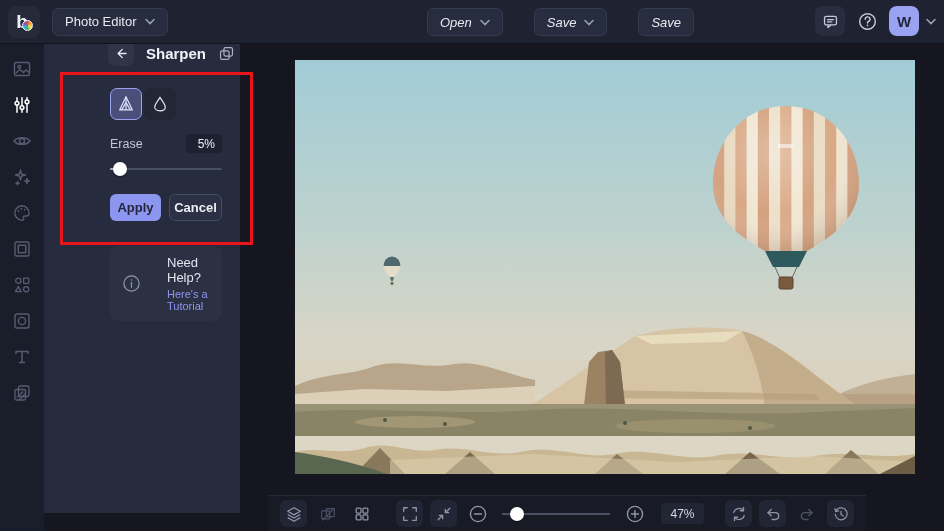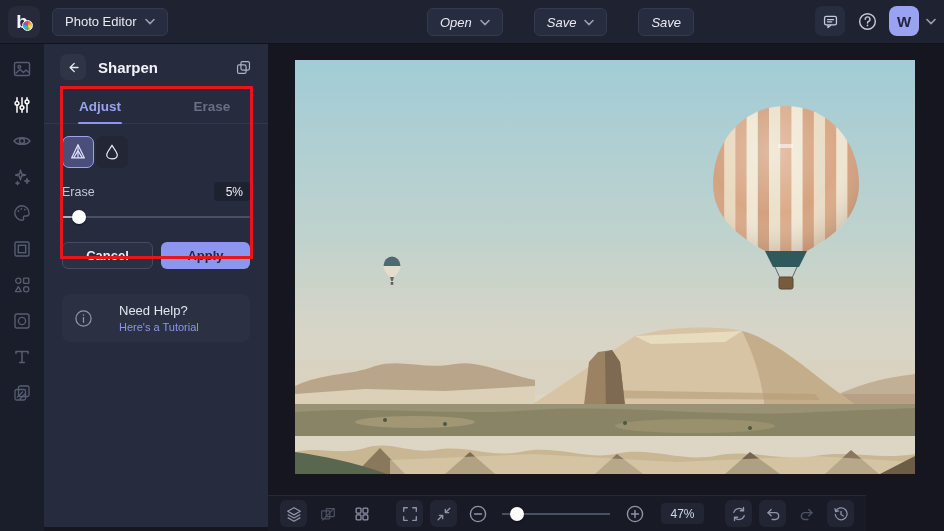--- a/index.html
+++ b/index.html
@@ -33,21 +33,21 @@
   .chev{color:#9aa0b4;}
 
   
   .sidebar{position:absolute;left:0;top:44px;width:44px;height:487px;background:#1a1d2a;
     display:flex;flex-direction:column;align-items:center;padding-top:14px;gap:15px;z-index:15;}
   .rail-item{width:28px;height:21px;display:flex;align-items:center;justify-content:center;
     color:#575c72;cursor:pointer;}
   .rail-item.active{color:#ffffff;}
 
   
-  .panel{position:absolute;left:44px;top:40px;width:224px;height:487px;background:#262b3d;z-index:10;}
+  .panel{position:absolute;left:44px;top:26px;width:196px;height:487px;background:#262b3d;z-index:10;padding-left:48px;}
   .panel-header{display:flex;align-items:center;gap:12px;padding:14px 16px 10px 16px;}
   .back-btn{width:26px;height:26px;border-radius:7px;background:#2f3447;color:#e8eaf2;
     display:flex;align-items:center;justify-content:center;cursor:pointer;flex:0 0 auto;}
   .panel-title{flex:1;font-size:15px;font-weight:bold;color:#f2f3f8;}
   .copy-btn{color:#aeb3c4;cursor:pointer;display:flex;}
   .tabs{display:flex;height:34px;border-bottom:1px solid #323749;margin:0 0;}
   .tab{flex:1;display:flex;align-items:center;justify-content:center;font-size:13.5px;
     font-weight:bold;color:#6a7083;cursor:pointer;position:relative;}
   .tab.active{color:#9aa3f0;}
   .tab.active::after{content:"";position:absolute;left:50%;transform:translateX(-50%);
@@ -239,28 +239,20 @@
     </div>
     <div class="panel-title">Sharpen</div>
     <div class="copy-btn">
       <svg width="17" height="17" viewBox="0 0 20 20" fill="none" stroke="currentColor" stroke-width="1.4">
         <rect x="7" y="3" width="10" height="10" rx="1.8"></rect>
           <rect x="3" y="7" width="10" height="10" rx="1.8"></rect>
       </svg>
     </div>
   </div>
 
-  <div class="tabs">
-    <div class="tab active">
-      <span>Adjust</span>
-    </div>
-    <div class="tab">
-      <span>Erase</span>
-    </div>
-  </div>
 
   <div class="panel-body">
     <div class="brushes">
       <div class="brush-btn selected">
         <svg width="20" height="20" viewBox="0 0 22 22" fill="none" stroke="currentColor" stroke-width="1.3" stroke-linejoin="round">
           <path d="M11 3 L18 17.5 H4 Z"></path>
             <path d="M11 3 V17.5"></path>
             <path d="M11 9.5 L6.2 17.5 M11 9.5 L15.8 17.5"></path>
         </svg>
       </div>
@@ -275,25 +267,25 @@
       <span class="amount-label">Erase</span>
       <span class="amount-chip">5%</span>
     </div>
     <div class="slider">
       <div class="track"></div>
       <div class="fill"></div>
       <div class="thumb"></div>
     </div>
 
     <div class="btn-row">
+      <div class="btn apply">
+        <span>Apply</span>
+      </div>
       <div class="btn cancel">
         <span>Cancel</span>
-      </div>
-      <div class="btn apply">
-        <span>Apply</span>
       </div>
     </div>
   </div>
 
   <div class="red-box"></div>
 
   <div class="help-box">
     <span class="help-icon">
       <svg width="19" height="19" viewBox="0 0 20 20" fill="none" stroke="currentColor" stroke-width="1.3">
         <circle cx="10" cy="10" r="8"></circle>

